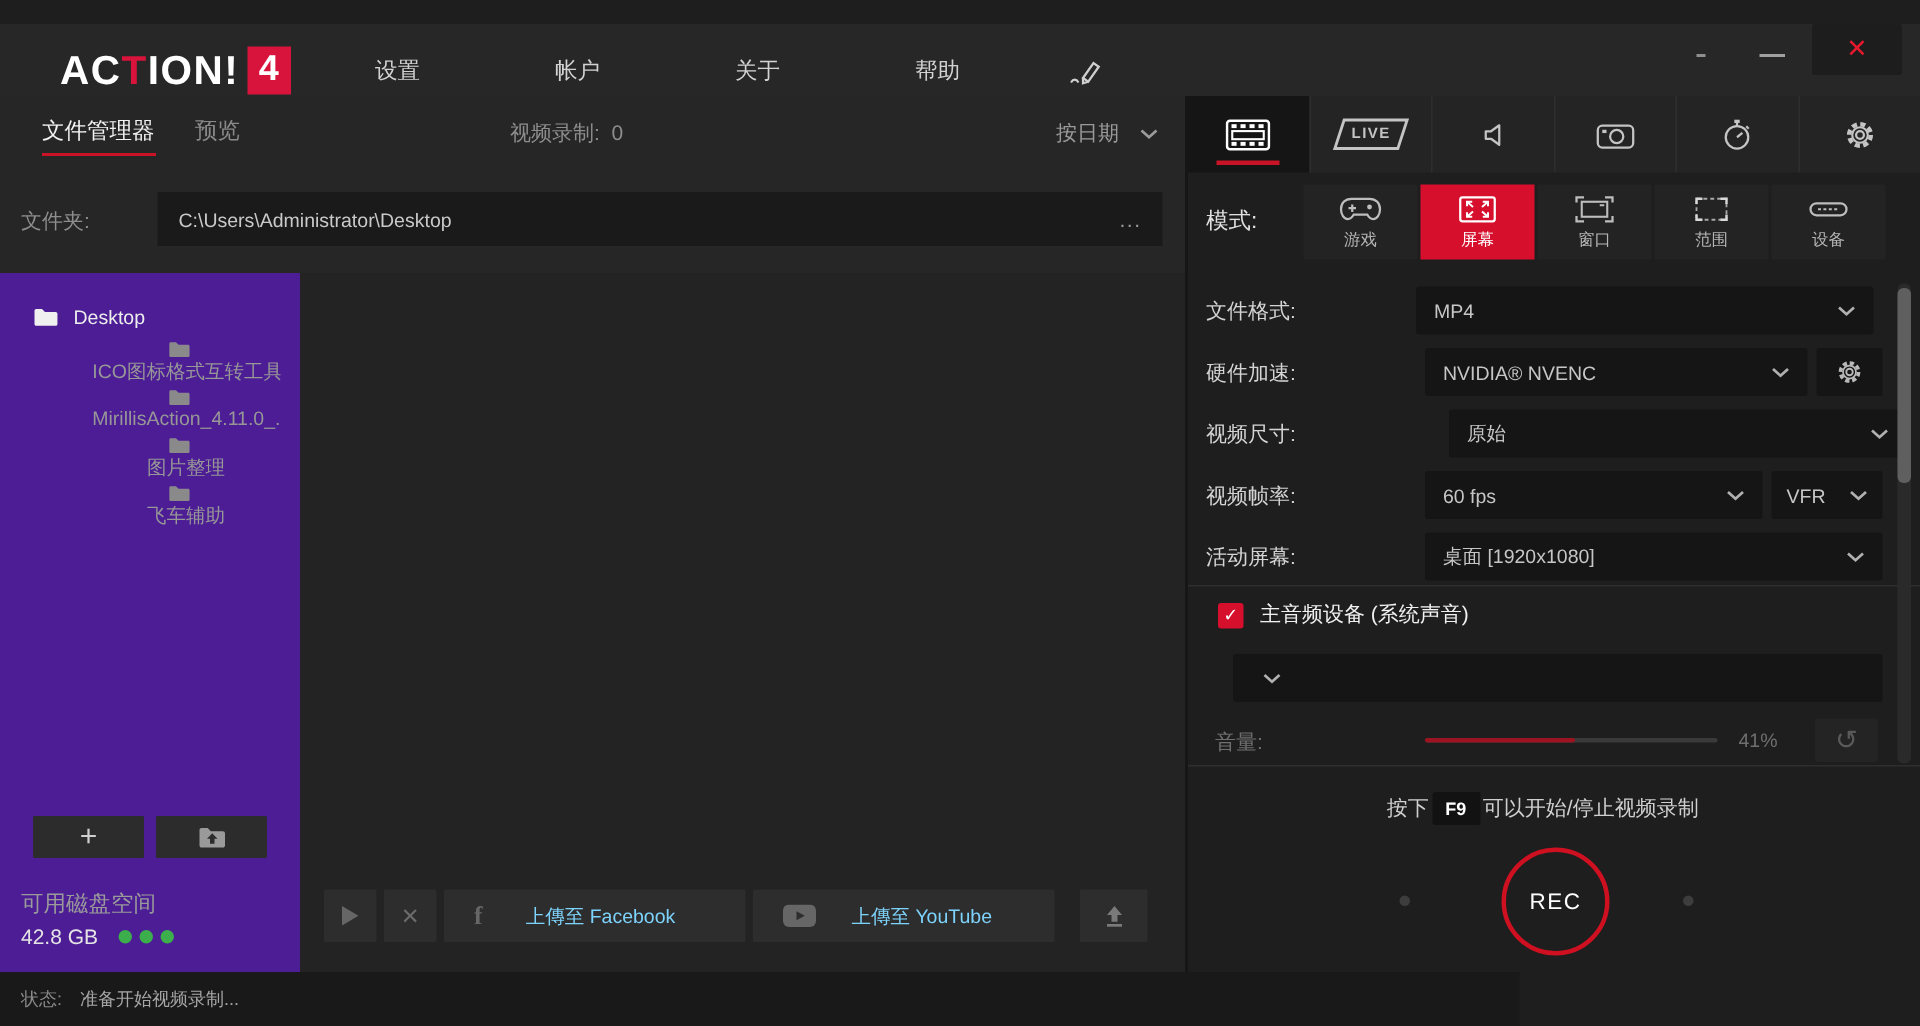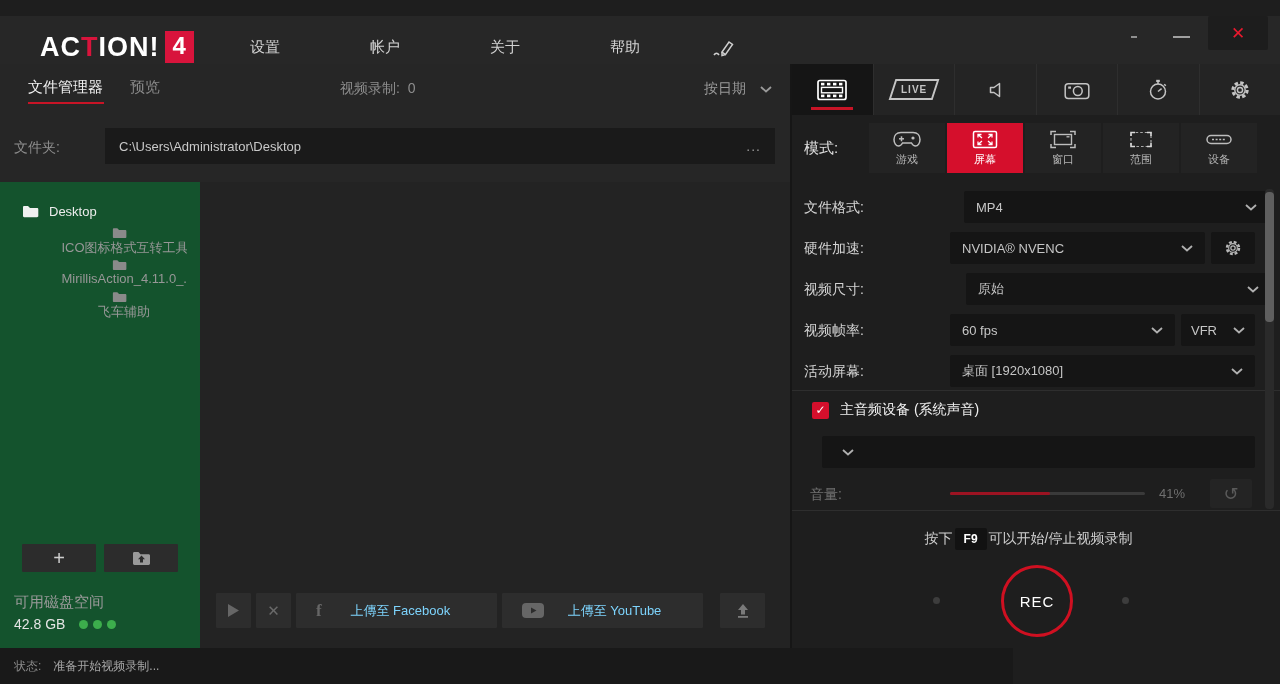--- a/index.html
+++ b/index.html
@@ -32,21 +32,21 @@
   .lp-tab.idle { color:#8a8a8a; }
   .tab-underline { position:absolute; left:28px; top:38px; width:76px; height:2px; background:#c81426; }
   .lp-count { position:absolute; left:340px; top:16px; font-size:14px; color:#8d8d8d; }
   .lp-sort { position:absolute; right:18px; top:16px; font-size:14px; color:#9a9a9a;
              display:flex; align-items:center; gap:14px; }
   .lp-folder-label { position:absolute; left:14px; top:75px; font-size:14px; color:#8d8d8d; }
   .lp-folder-field { position:absolute; left:105px; top:64px; width:670px; height:36px; background:#1a1a1a;
                      display:flex; align-items:center; color:#c9c9c9; font-size:13px; padding:0 14px; }
   .lp-folder-field .dots { margin-left:auto; color:#9a9a9a; font-size:14px; letter-spacing:1px; }
 
-  .tree-panel { position:absolute; left:0; top:118px; width:200px; height:466px; background:#14532d; }
+  .tree-panel { position:absolute; left:0; top:118px; width:200px; height:466px; background:#4c1d95; }
   .tree-list { padding-top:13px; }
   .tree-item { height:32px; display:flex; align-items:center; }
   .tree-item.root { padding-left:22px; color:#ededed; font-size:13px; }
   .tree-item.child { padding-left:48px; color:#979797; font-size:13px;flex-direction:column; }
   .tree-item .ticon { margin-right:10px; display:flex; }
   .tree-item.child .tlabel { max-width:125px; overflow:hidden; white-space:nowrap; }
 
   .tp-btn { position:absolute; bottom:76px; height:28px; width:74px; background:#2c2c2c; border-radius:1px;
             display:flex; align-items:center; justify-content:center; }
   .tp-btn.plus { left:22px; color:#cfcfcf; font-size:20px; font-weight:400; }
@@ -219,20 +219,28 @@
               </svg>
           </span>
           <span class="tlabel">MirillisAction_4.11.0_...</span>
         </div>
         <div class="tree-item child">
           <span class="ticon">
             <svg width="15" height="12" viewBox="0 0 17 13">
                 <path d="M1 2.2 C1 1.5 1.5 1 2.2 1 H6 L8 3 H15 C15.8 3 16.3 3.5 16.3 4.2 V11 C16.3 11.7 15.8 12.2 15 12.2 H2.2 C1.5 12.2 1 11.7 1 11 Z" fill="#8a8a8a"></path>
               </svg>
           </span>
+          <span class="tlabel">图片整理</span>
+        </div>
+        <div class="tree-item child">
+          <span class="ticon">
+            <svg width="15" height="12" viewBox="0 0 17 13">
+                <path d="M1 2.2 C1 1.5 1.5 1 2.2 1 H6 L8 3 H15 C15.8 3 16.3 3.5 16.3 4.2 V11 C16.3 11.7 15.8 12.2 15 12.2 H2.2 C1.5 12.2 1 11.7 1 11 Z" fill="#8a8a8a"></path>
+              </svg>
+          </span>
           <span class="tlabel">飞车辅助</span>
         </div>
       </div>
 
       <div class="tp-btn plus">
         <span>+</span>
       </div>
       <div class="tp-btn importer">
         <span>
           <svg width="19" height="15" viewBox="0 0 19 15">
@@ -410,21 +418,21 @@
             <rect x="2" y="5.5" width="24" height="8" rx="4" fill="none" stroke="#bdbdbd" stroke-width="1.5"></rect>
             <line x1="7" y1="9.5" x2="21" y2="9.5" stroke="#bdbdbd" stroke-width="1.4" stroke-dasharray="2 1.6"></line>
           </svg>
         </span>
         <span class="mlabel">设备</span>
       </div>
     </div>
 
     <div class="set-row" style="top:127px;">
       <span class="set-label">文件格式:</span>
-      <div class="dd" style="left:172px; width:305px;">
+      <div class="dd" style="left:152px; width:305px;">
         <span class="ddtext">MP4</span>
         <span class="chev">
             <svg width="12" height="7" viewBox="0 0 12 7">
               <polyline points="1,1 6,5.5 11,1" fill="none" stroke="#b0b0b0" stroke-width="1.8"></polyline>
             </svg>
           </span>
       </div>
     </div>
 
     <div class="set-row" style="top:168px;">

